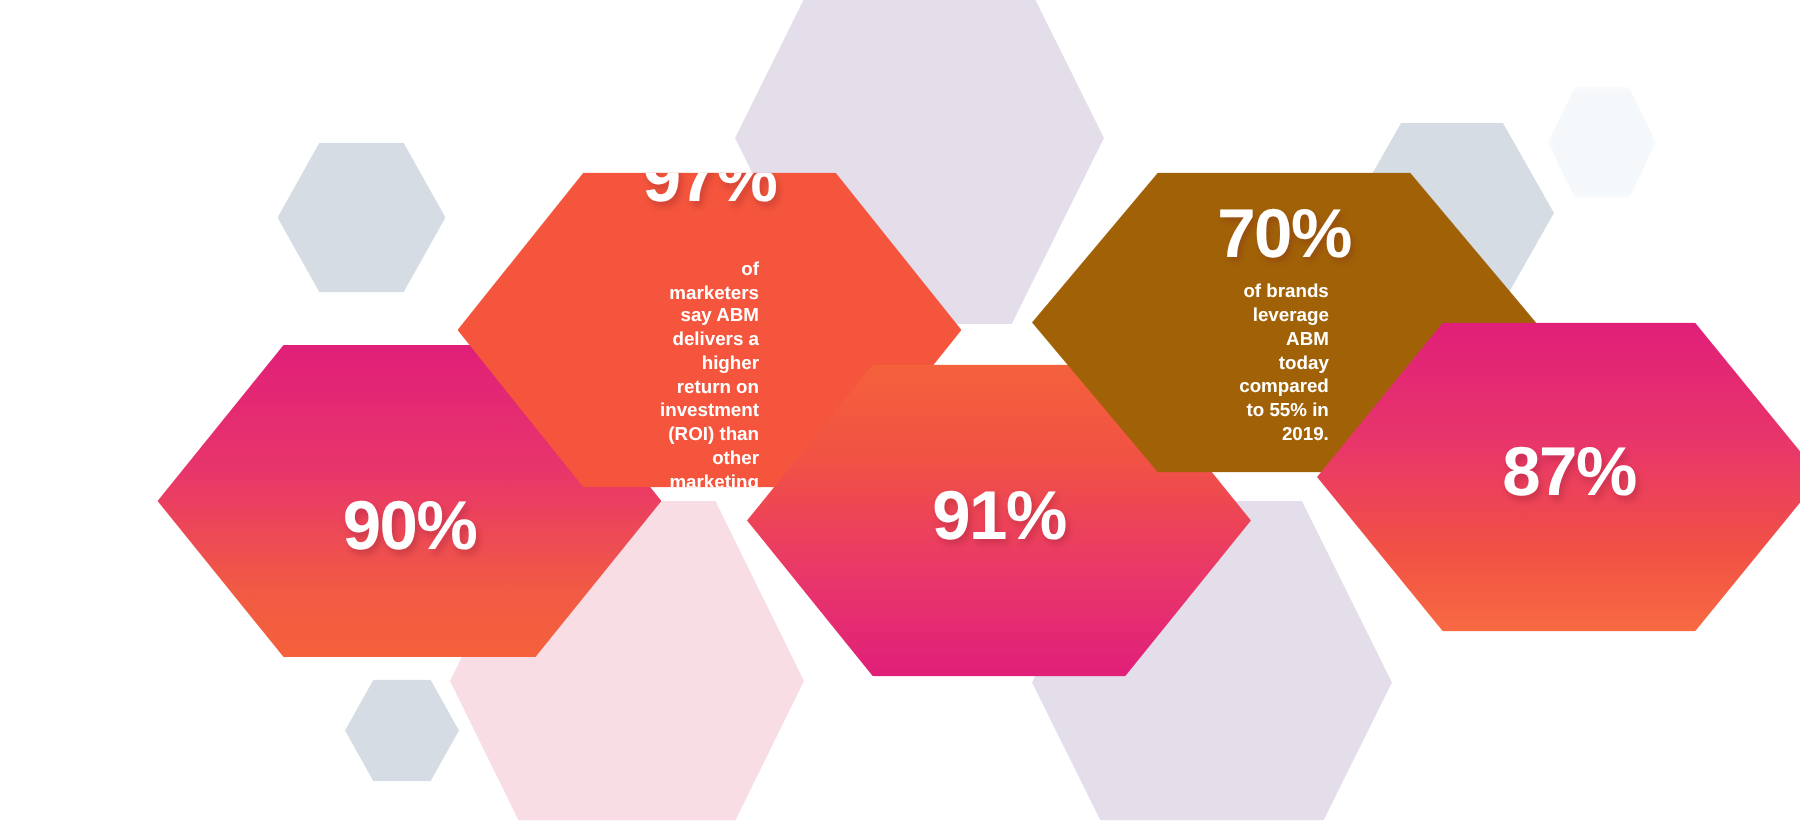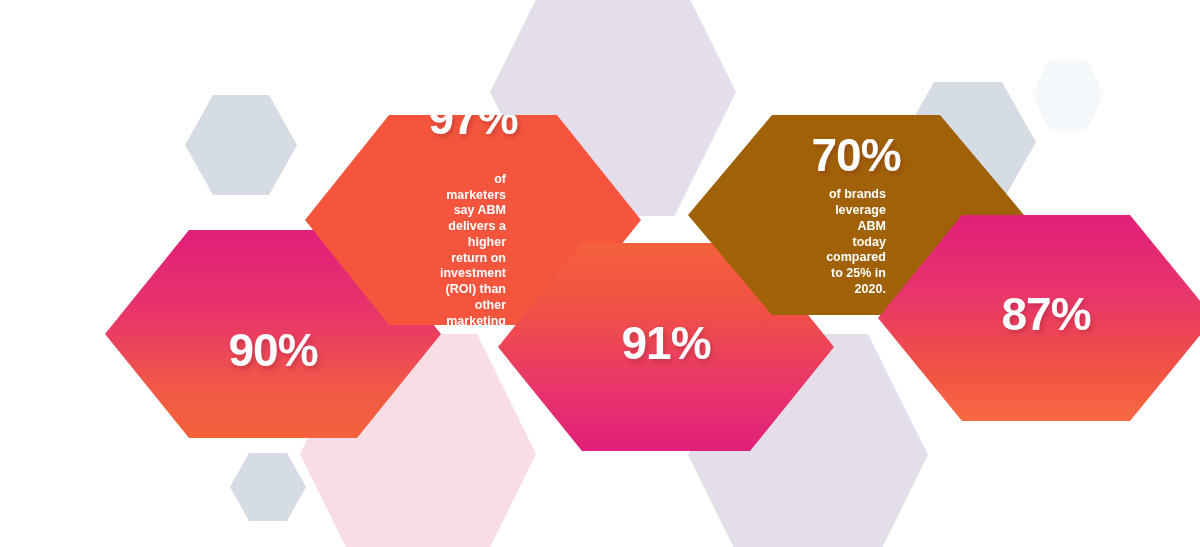--- a/index.html
+++ b/index.html
@@ -83,21 +83,21 @@
     <div class="body">of marketers say ABM delivers a higher return on investment (ROI) than other marketing strategies.</div>
   </div>
 
   <div class="hex stat s91" style="left:498px; top:243px; width:226px; height:208px;
               background:linear-gradient(180deg,#F4613B 0%,#F15244 30%,#E8356B 70%,#E01F79 100%);">
     <div class="pct">91%</div>
   </div>
 
   <div class="hex stat s70" style="left:688px; top:115px; width:236px; height:200px; background:#a16207;">
     <div class="pct">70%</div>
-    <div class="body">of brands leverage ABM today compared to 25% in 2020.</div>
+    <div class="body">of brands leverage ABM today compared to 55% in 2019.</div>
   </div>
 
   <div class="hex stat s87" style="left:878px; top:215px; width:242px; height:206px;
               background:linear-gradient(180deg,#E01F79 0%,#E8356B 38%,#F15244 75%,#F86A42 100%);">
     <div class="pct">87%</div>
   </div>
 
 </div>
 
 </body></html>

